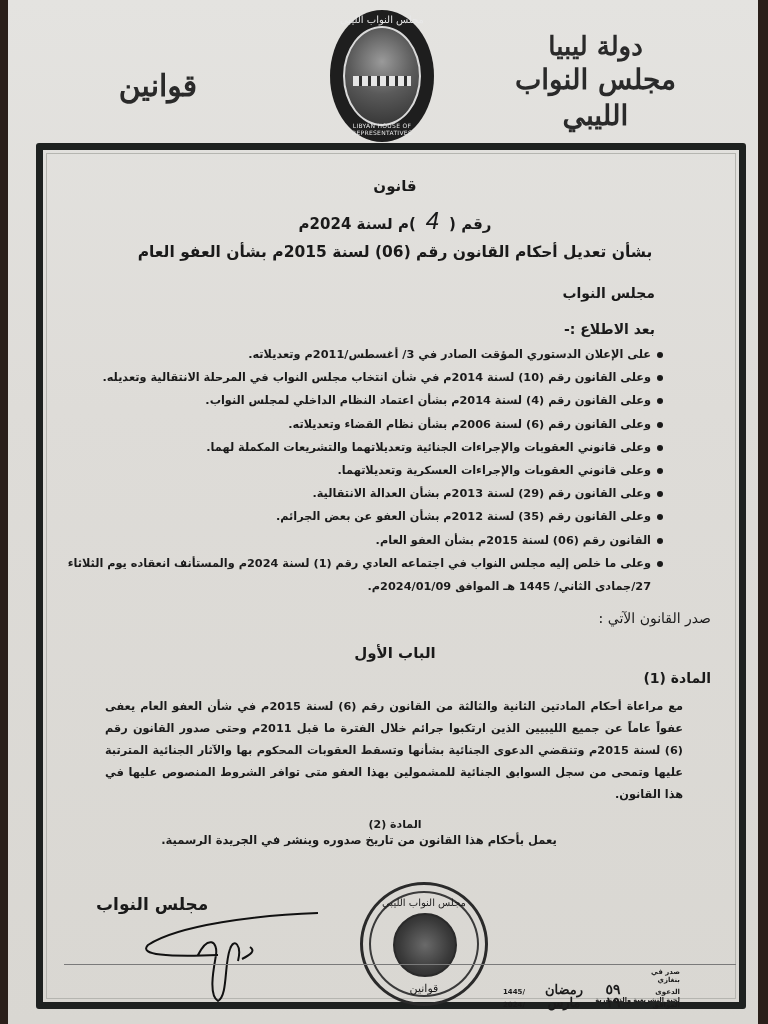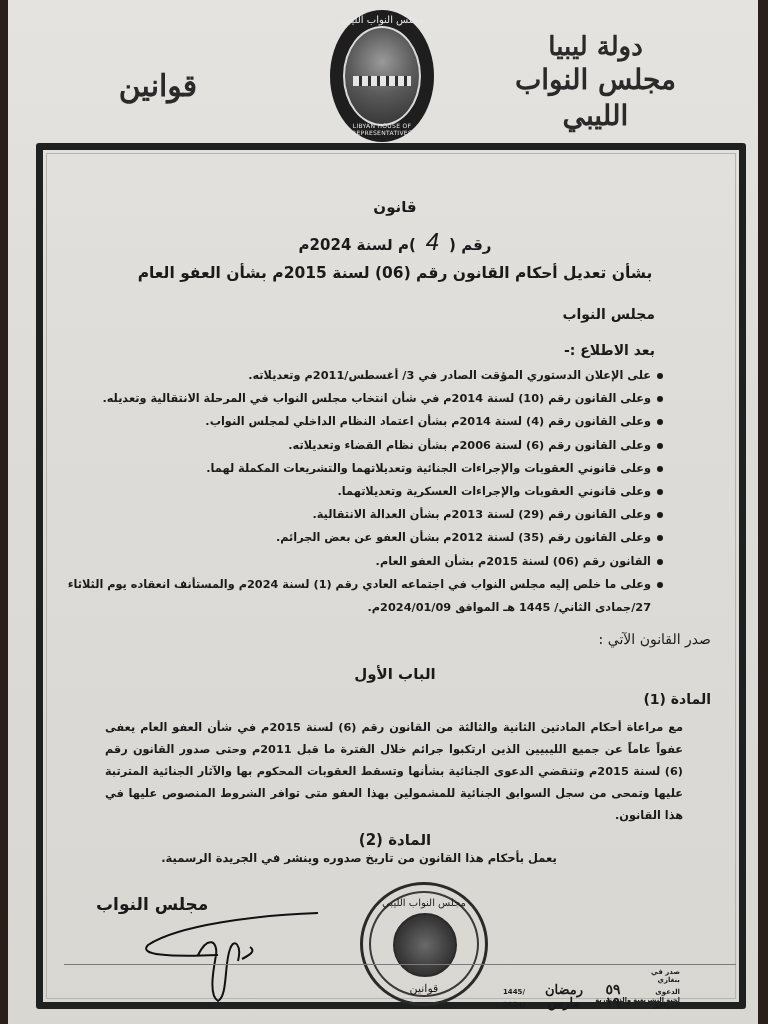--- a/index.html
+++ b/index.html
@@ -55,40 +55,40 @@
     .frame {
       position: absolute; left: 28px; top: 143px; width: 710px; height: 866px;
       border: 7px solid #1e2120;
       border-radius: 3px;
     }
     .frame-inner {
       position: absolute; inset: 3px; border: 1px solid #b5b5b0;
     }
     .content { position: absolute; left: 36px; right: 28px; top: 12px; }
     .center { text-align: center; font-weight: bold; }
-    .t-qanun { font-size: 15px; margin-top: 36px; letter-spacing: 6px; }
+    .t-qanun { font-size: 15px; margin-top: 15px; letter-spacing: 6px; }
     .t-raqm { font-size: 15px; margin-top: 12px; }
     .t-raqm .num { font-family: "Liberation Sans", sans-serif; font-weight: normal; font-size: 24px; font-style: italic; margin: 0 10px; }
     .t-subject { font-size: 15.5px; margin-top: 8px; }
     .t-majlis { font-size: 14px; text-align: right; margin-top: 24px; padding-right: 56px; font-weight: bold; }
     .t-baad { font-size: 14px; text-align: right; margin-top: 20px; padding-right: 56px; font-weight: bold; }
     ul.refs { list-style: none; margin-top: 6px; padding-right: 46px; }
     ul.refs li {
       font-size: 11.3px; line-height: 23.2px; position: relative; padding-right: 14px; font-weight: bold;
       white-space: nowrap;
     }
     ul.refs li::before {
       content: ""; position: absolute; right: 2px; top: 9px; width: 6px; height: 6px; border-radius: 50%; background: #1a1a1a;
     }
     ul.refs li .cont { display: block; padding-right: 0; }
     .issued { text-align: right; font-size: 14px; margin-top: 12px; font-family: "DejaVu Serif", serif; }
     .chapter { text-align: center; font-size: 15px; font-weight: bold; margin-top: 18px; }
     .article { text-align: right; font-size: 14px; font-weight: bold; margin-top: 8px; }
     .art-body { font-size: 11.3px; font-weight: bold; line-height: 22px; text-align: justify; padding: 6px 28px 0 26px; margin-top: 4px; }
-    .article2 { text-align: center; font-size: 15px; font-weight: bold; margin-top: 4px; }
+    .article2 { text-align: center; font-size: 11px; font-weight: bold; margin-top: 12px; }
     .art2-body { text-align: center; padding-right: 72px; font-size: 11.5px; font-weight: bold; margin-top: 2px; }
     .sign-title {
       position: absolute; left: 88px; top: 894px; font-size: 17px; font-weight: bold; letter-spacing: 2px;
     }
     .signature { position: absolute; left: 130px; top: 905px; width: 200px; height: 100px; }
     .seal {
       position: absolute; left: 352px; top: 882px; width: 128px; height: 124px;
       border: 3px solid #2a2a2a; border-radius: 50%;
     }
     .seal::before {

